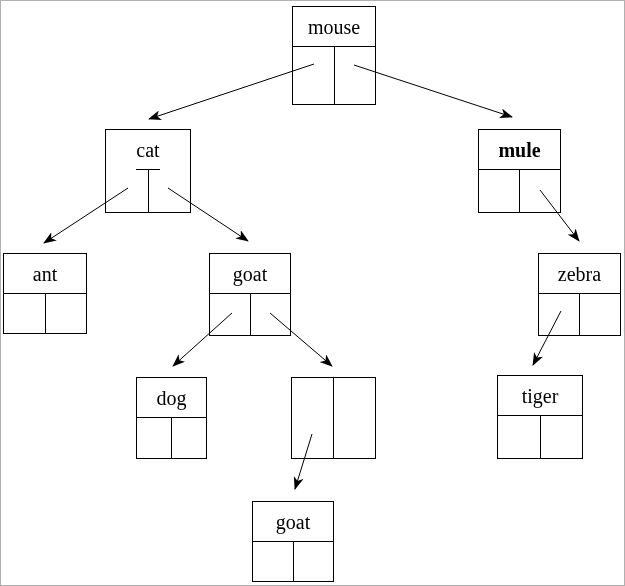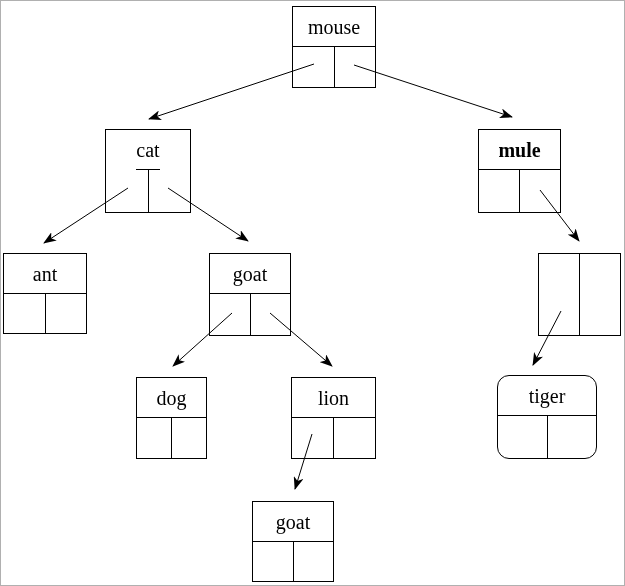--- a/index.html
+++ b/index.html
@@ -59,21 +59,21 @@
   }
   .node .cell.left {
     border-right: 1px solid #000000;
   }
 </style>
 </head>
 <body>
 
 <div class="canvas">
   <div id="nodes-layer">
-      <div class="node" style="left: 291px; top: 5px; width: 84px; height: 82px; border-color: rgb(0, 0, 0);">
+      <div class="node" style="left: 291px; top: 5px; width: 84px; height: 99px; border-color: rgb(0, 0, 0);">
         <div class="label" style="color: rgb(0, 0, 0);">mouse</div>
         <div class="cells">
           <div class="cell left"></div>
           <div class="cell right"></div>
         </div>
       </div>
       <div class="node" style="left: 104px; top: 128px; width: 86px; height: 84px; border-color: rgb(0, 0, 0); align-items: center;">
         <div class="label" style="color: rgb(0, 0, 0);">cat</div>
         <div class="cells">
           <div class="cell left"></div>
@@ -95,40 +95,40 @@
         </div>
       </div>
       <div class="node" style="left: 208px; top: 252px; width: 82px; height: 83px; border-color: rgb(0, 0, 0);">
         <div class="label" style="color: rgb(0, 0, 0);">goat</div>
         <div class="cells">
           <div class="cell left"></div>
           <div class="cell right"></div>
         </div>
       </div>
       <div class="node" style="left: 537px; top: 252px; width: 83px; height: 83px; border-color: rgb(0, 0, 0);">
+        <div class="label" style="color: rgb(0, 0, 0);">zebra</div>
         <div class="cells">
           <div class="cell left"></div>
           <div class="cell right"></div>
         </div>
       </div>
       <div class="node" style="left: 135px; top: 376px; width: 71px; height: 82px; border-color: rgb(0, 0, 0);">
         <div class="label" style="color: rgb(0, 0, 0);">dog</div>
         <div class="cells">
           <div class="cell left"></div>
           <div class="cell right"></div>
         </div>
       </div>
       <div class="node" style="left: 290px; top: 376px; width: 85px; height: 82px; border-color: rgb(0, 0, 0);">
-        <div class="label" style="color: rgb(0, 0, 0);">lion</div>
         <div class="cells">
           <div class="cell left"></div>
           <div class="cell right"></div>
         </div>
       </div>
-      <div class="node" style="left: 496px; top: 374px; width: 100px; height: 84px; border-color: rgb(0, 0, 0); border-radius: 12px;">
+      <div class="node" style="left: 496px; top: 374px; width: 86px; height: 84px; border-color: rgb(0, 0, 0);">
         <div class="label" style="color: rgb(0, 0, 0);">tiger</div>
         <div class="cells">
           <div class="cell left"></div>
           <div class="cell right"></div>
         </div>
       </div>
       <div class="node" style="left: 251px; top: 500px; width: 82px; height: 81px; border-color: rgb(0, 0, 0);">
         <div class="label" style="color: rgb(0, 0, 0);">goat</div>
         <div class="cells">
           <div class="cell left"></div>

